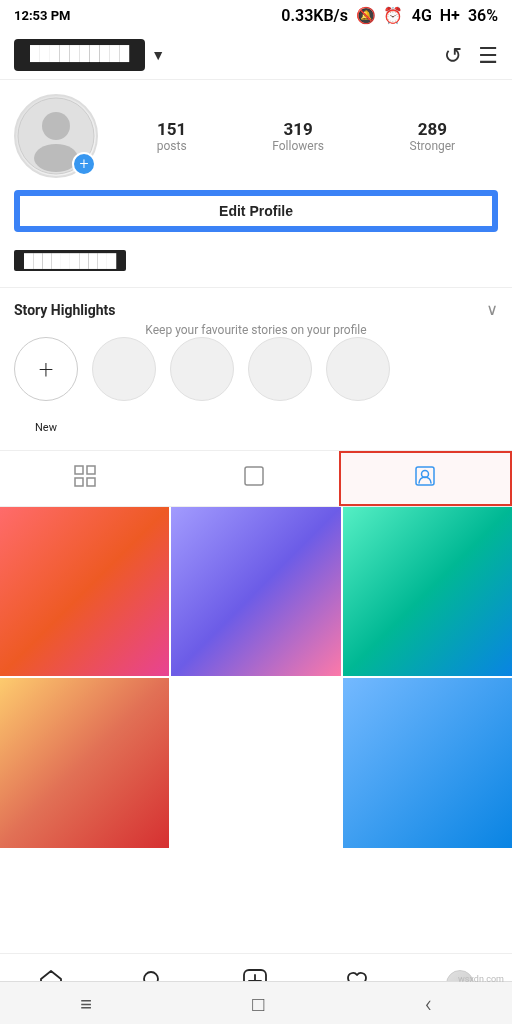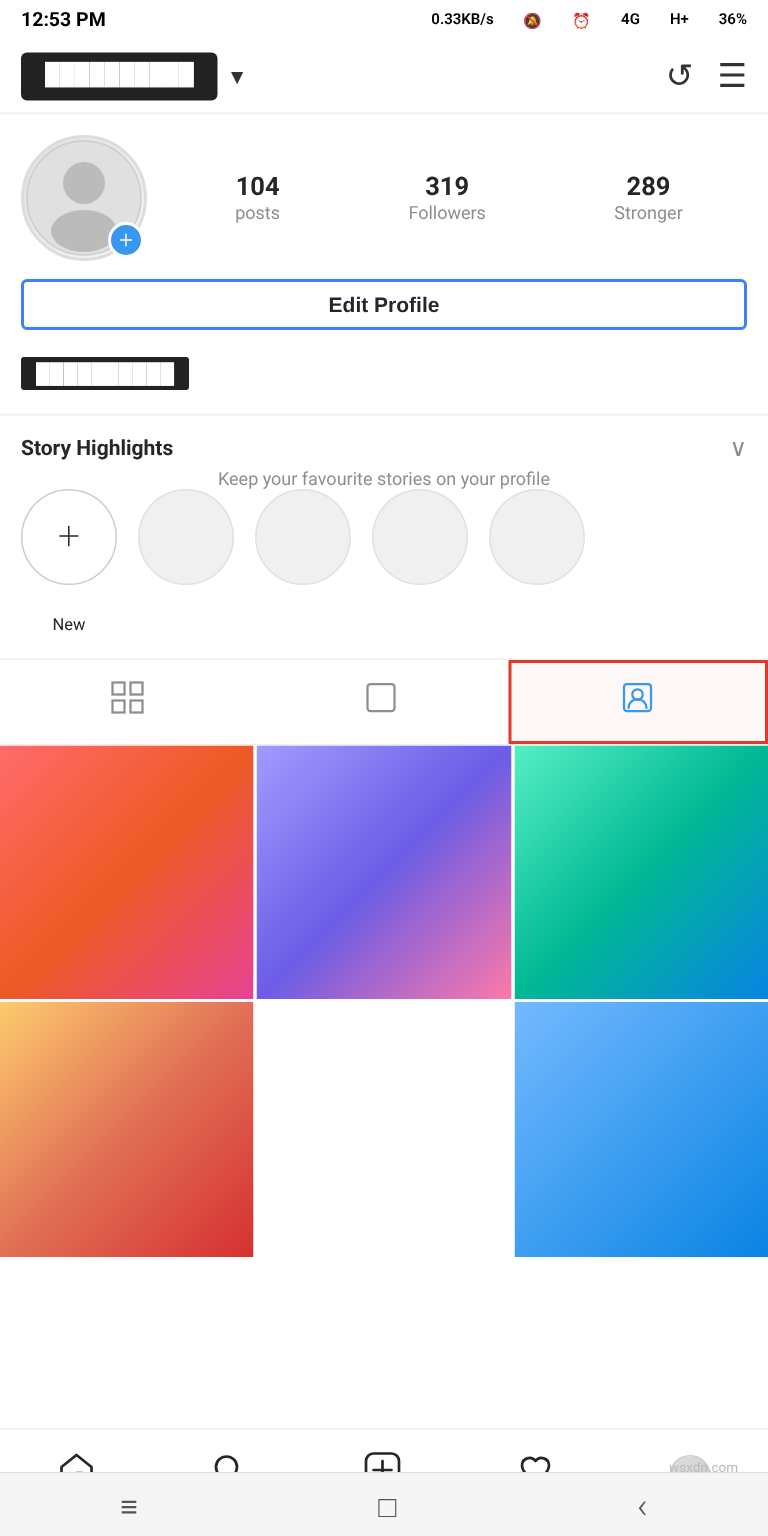--- a/index.html
+++ b/index.html
@@ -16,21 +16,21 @@
     .status-bar {
       display: flex;
       justify-content: space-between;
       align-items: center;
       padding: 6px 14px;
       background: #fff;
       font-size: 12px;
       font-weight: 600;
     }
     .status-time { font-size: 13px; font-weight: 700; }
-    .status-icons { display: flex; align-items: center; gap: 20px; font-size: 10px; justify-content: space-between; }
+    .status-icons { display: flex; align-items: center; gap: 8px; font-size: 16px; justify-content: space-between; }
 
     
     .top-nav {
       display: flex;
       justify-content: space-between;
       align-items: center;
       padding: 8px 14px;
       border-bottom: 1px solid #eee;
     }
     .username-box {
@@ -101,21 +101,21 @@
       text-align: center;
     }
     .stat-item { display: flex; flex-direction: column; align-items: center; }
     .stat-number { font-size: 17px; font-weight: 700; color: #262626; }
     .stat-label { font-size: 12px; color: #8e8e8e; }
 
     .edit-profile-btn {
       display: block;
       width: 100%;
       padding: 7px 0;
-      border: 2px solid #3b82f6;
+      border: 6px solid #3b82f6;
       border-radius: 4px;
       background: #fff;
       font-size: 14px;
       font-weight: 600;
       text-align: center;
       cursor: pointer;
       color: #262626;
       margin-bottom: 10px;
     }
 
@@ -269,21 +269,21 @@
       border-top: 1px solid #ddd;
       z-index: 100;
     }
 
     
     .bottom-spacer { height: 100px; }
 
     .watermark {
       position: fixed;
       bottom: 40px;
-      right: 20px;
+      right: 8px;
       font-size: 9px;
       color: #bbb;
       z-index: 200;
       margin-top: 40px;
     }
   </style>
 </head>
 <body>
 
 <div class="status-bar">
@@ -319,21 +319,21 @@
           <ellipse cx="40" cy="62" rx="22" ry="14" fill="#bbb"></ellipse>
         </svg>
       </div>
       <div class="add-btn">
         <span>+</span>
       </div>
     </div>
 
     <div class="stats-row">
       <div class="stat-item">
-        <span class="stat-number">104</span>
+        <span class="stat-number">151</span>
         <span class="stat-label">posts</span>
       </div>
       <div class="stat-item">
         <span class="stat-number">319</span>
         <span class="stat-label">Followers</span>
       </div>
       <div class="stat-item">
         <span class="stat-number">289</span>
         <span class="stat-label">Stronger</span>
       </div>

